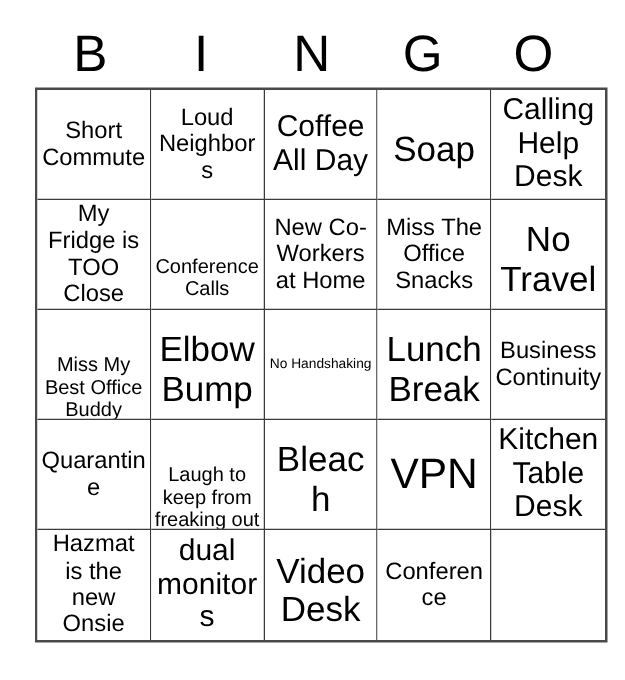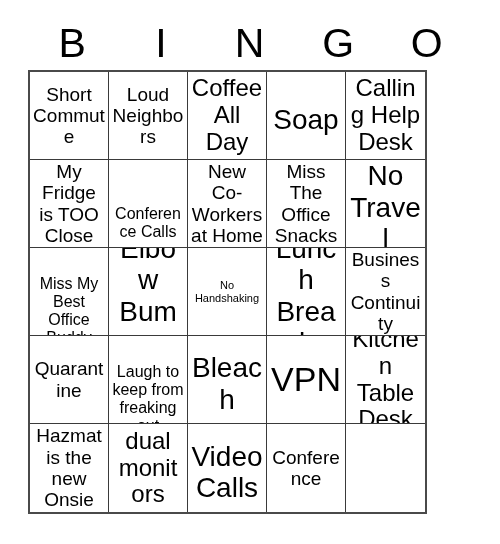--- a/index.html
+++ b/index.html
@@ -41,21 +41,21 @@
     font-weight: 400;
     color: #000000;
     letter-spacing: 0;
   }
 
   
   .grid {
     position: absolute;
     left: 28px;
     top: 70px;
-    width: 399px;
+    width: 458px;
     height: 444px;
     box-sizing: border-box;
     border: 2px solid #4a4a4a;
     display: grid;
     grid-template-columns: repeat(5, 1fr);
     grid-template-rows: repeat(5, 1fr);
     background: #ffffff;
   }
 
   .cell {
@@ -171,20 +171,20 @@
     <div class="cell fs-lg">
         <span class="cell-text">Kitchen Table Desk</span>
       </div>
     <div class="cell fs-md">
         <span class="cell-text">Hazmat is the new Onsie</span>
       </div>
     <div class="cell fs-lg">
         <span class="cell-text">dual monitors</span>
       </div>
     <div class="cell fs-xl">
-        <span class="cell-text">Video Calls</span>
+        <span class="cell-text">Video Desk</span>
       </div>
     <div class="cell fs-md">
         <span class="cell-text">Conference</span>
       </div>
   </div>
 
 </div>
 
 </body></html>

